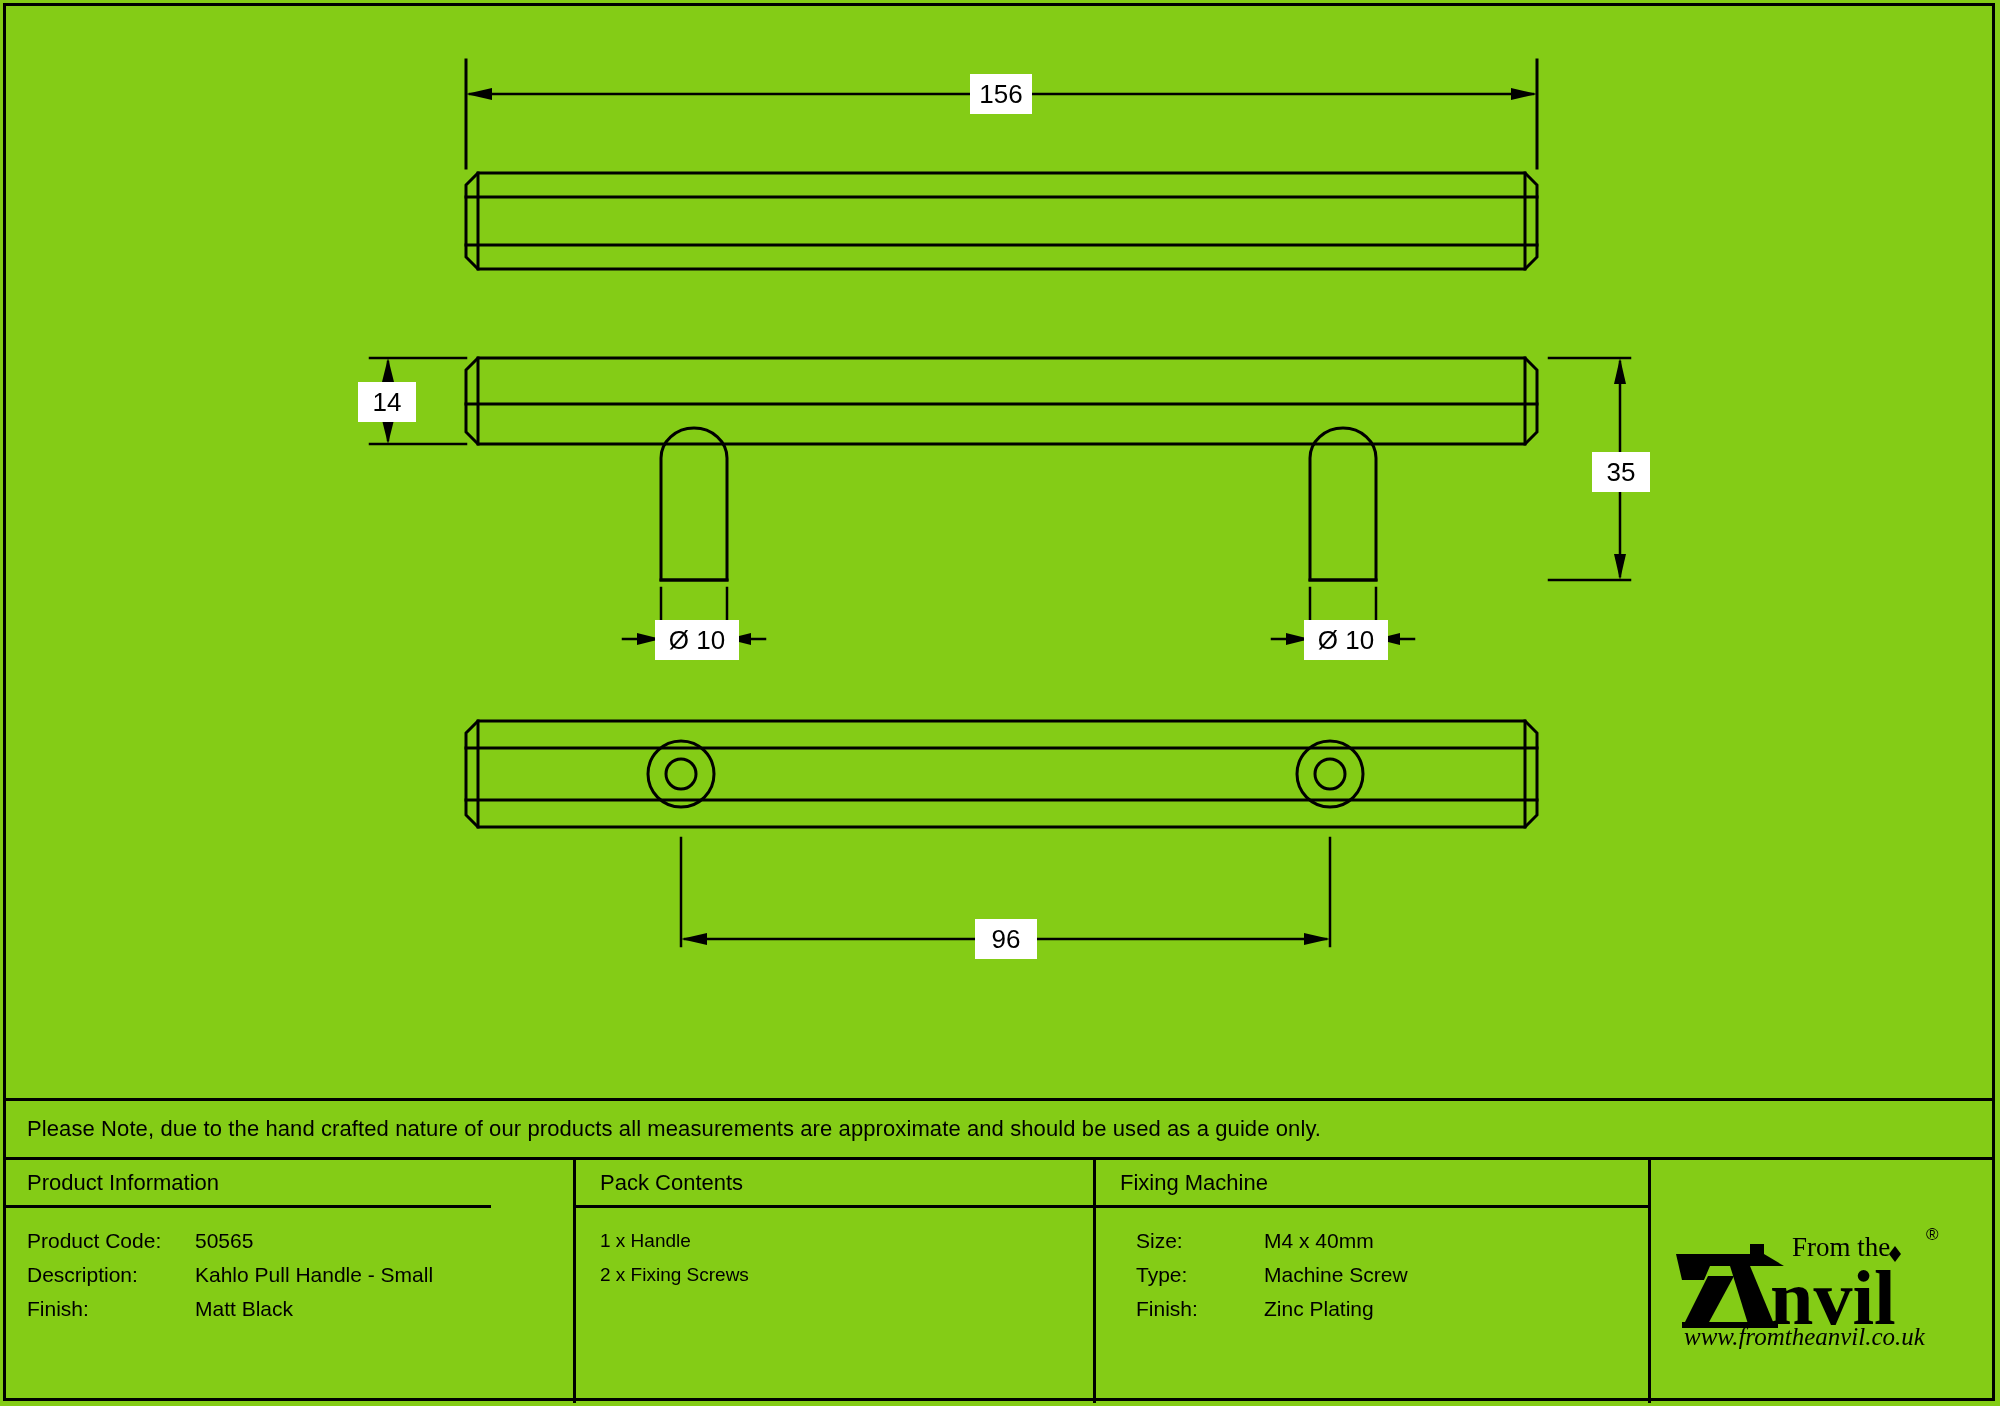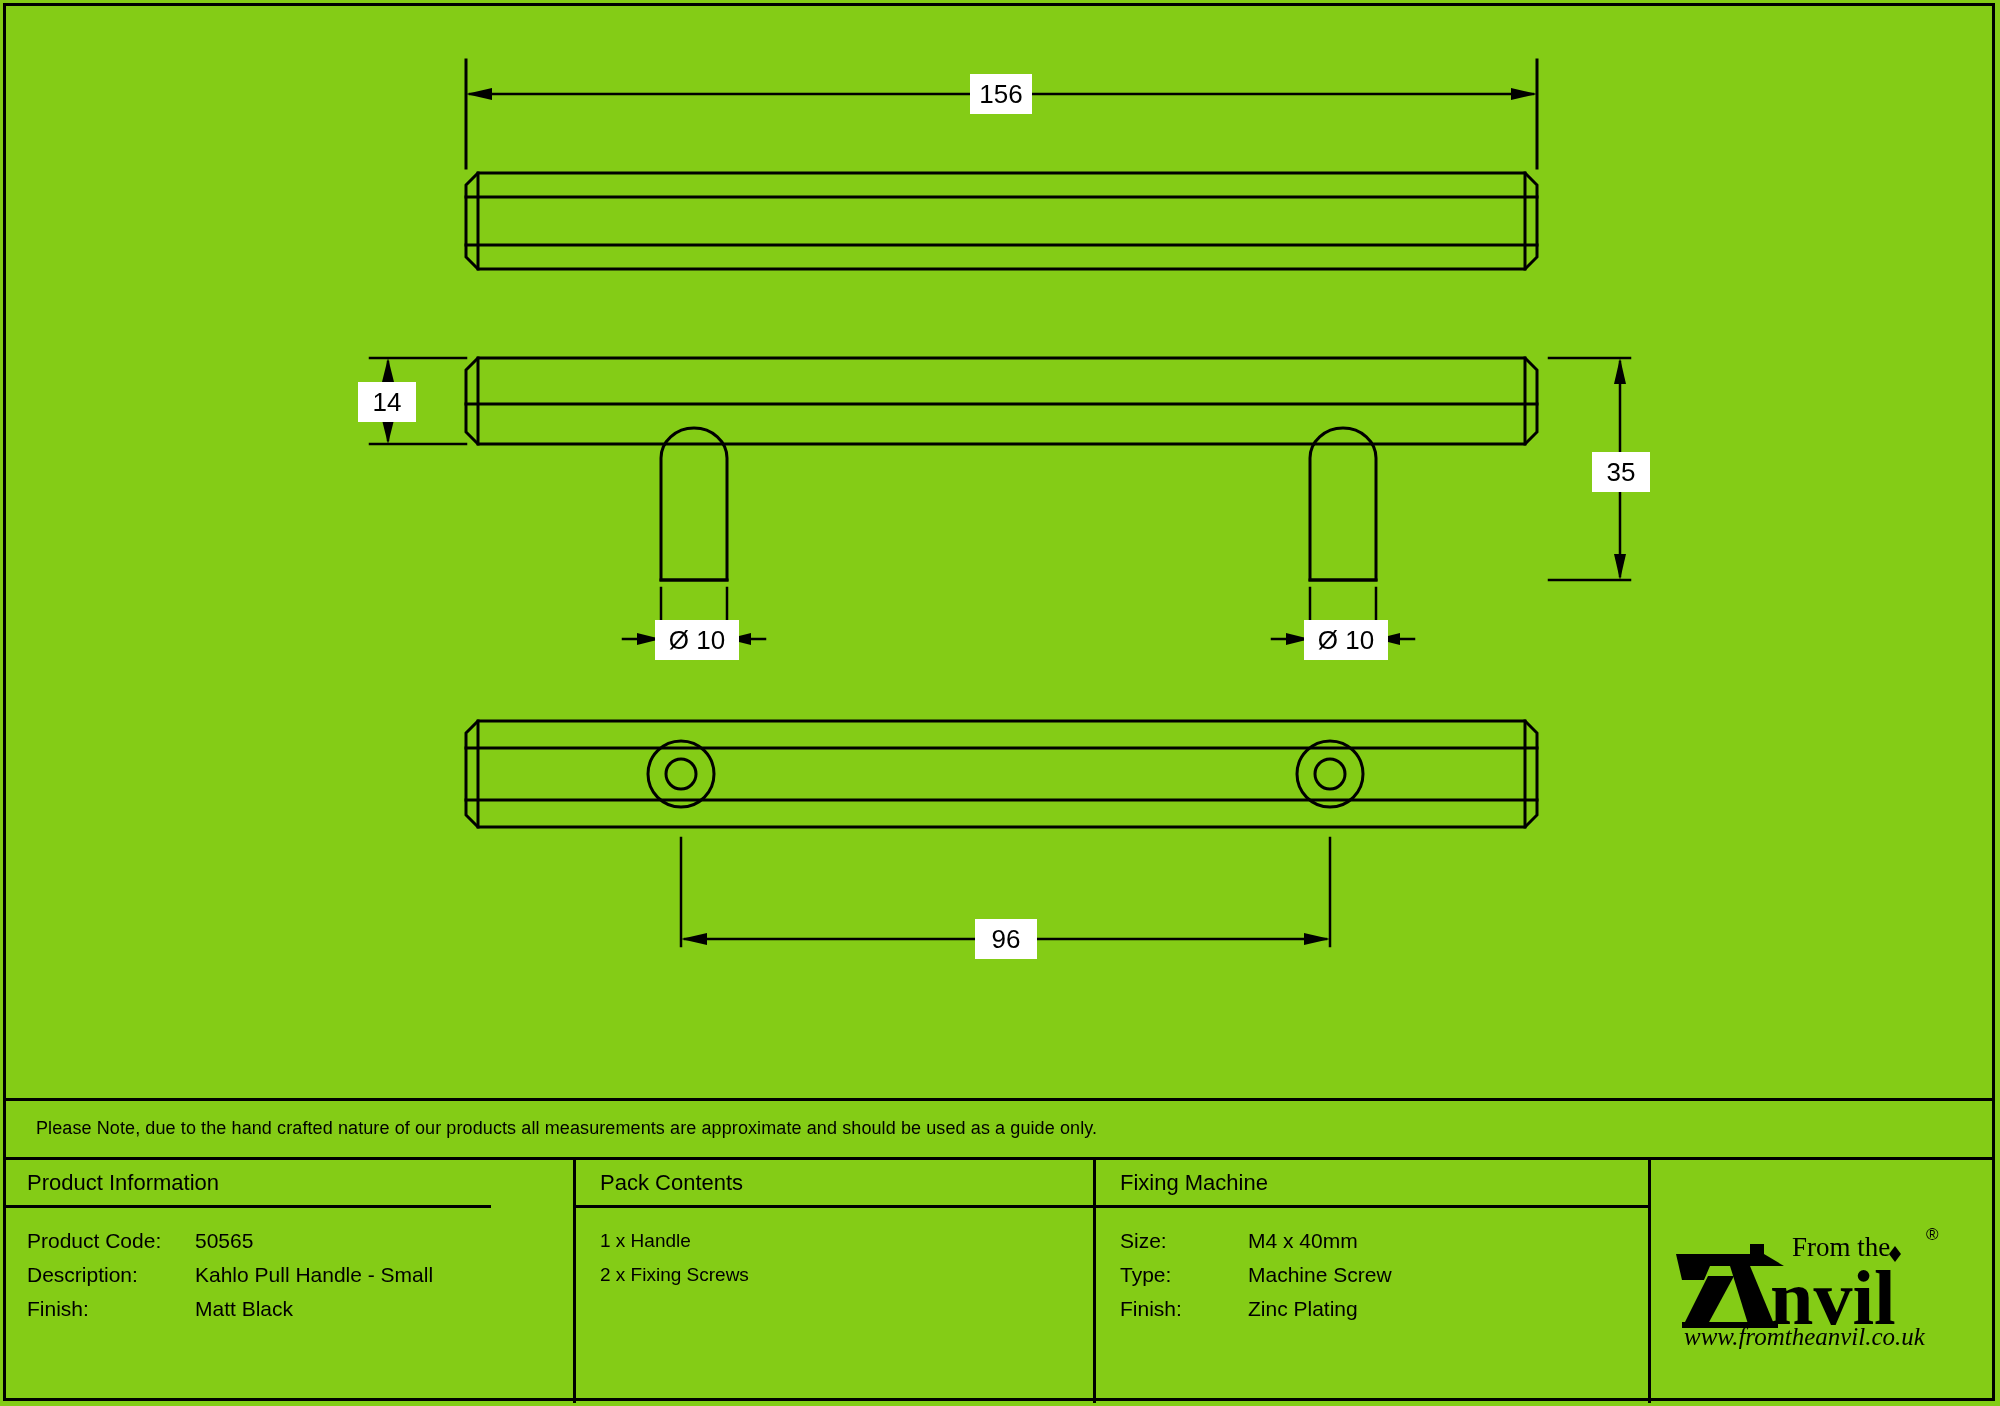--- a/index.html
+++ b/index.html
@@ -54,22 +54,22 @@
     top: 0;
     width: 100%;
     height: 62px;
     border-top: 3px solid #000;
     border-bottom: 3px solid #000;
     box-sizing: border-box;
     display: flex;
     align-items: center;
   }
   .note-text {
-    padding-left: 33px;
-    font-size: 18px;
+    padding-left: 24px;
+    font-size: 22px;
     line-height: 1.2;
     letter-spacing: 0.1px;
   }
   .table-row {
     position: absolute;
     left: 0;
     top: 62px;
     width: 100%;
     height: 243px;
     box-sizing: border-box;
@@ -100,21 +100,21 @@
     box-sizing: border-box;
   }
   .kv {
     display: flex;
     font-size: 21px;
     line-height: 34px;
     white-space: nowrap;
   }
   .kv .k { width: 168px; flex: 0 0 168px; }
   .kv .v { }
-  .screws .k { width: 128px; flex: 0 0 128px; }
+  .screws .k { width: 128px; flex: 0 0 128px; margin-left: 16px; }
 
   .plain-line {
     font-size: 19px;
     line-height: 34px;
     white-space: nowrap;
   }
 
   
   .logo-wrap {
     position: absolute;

